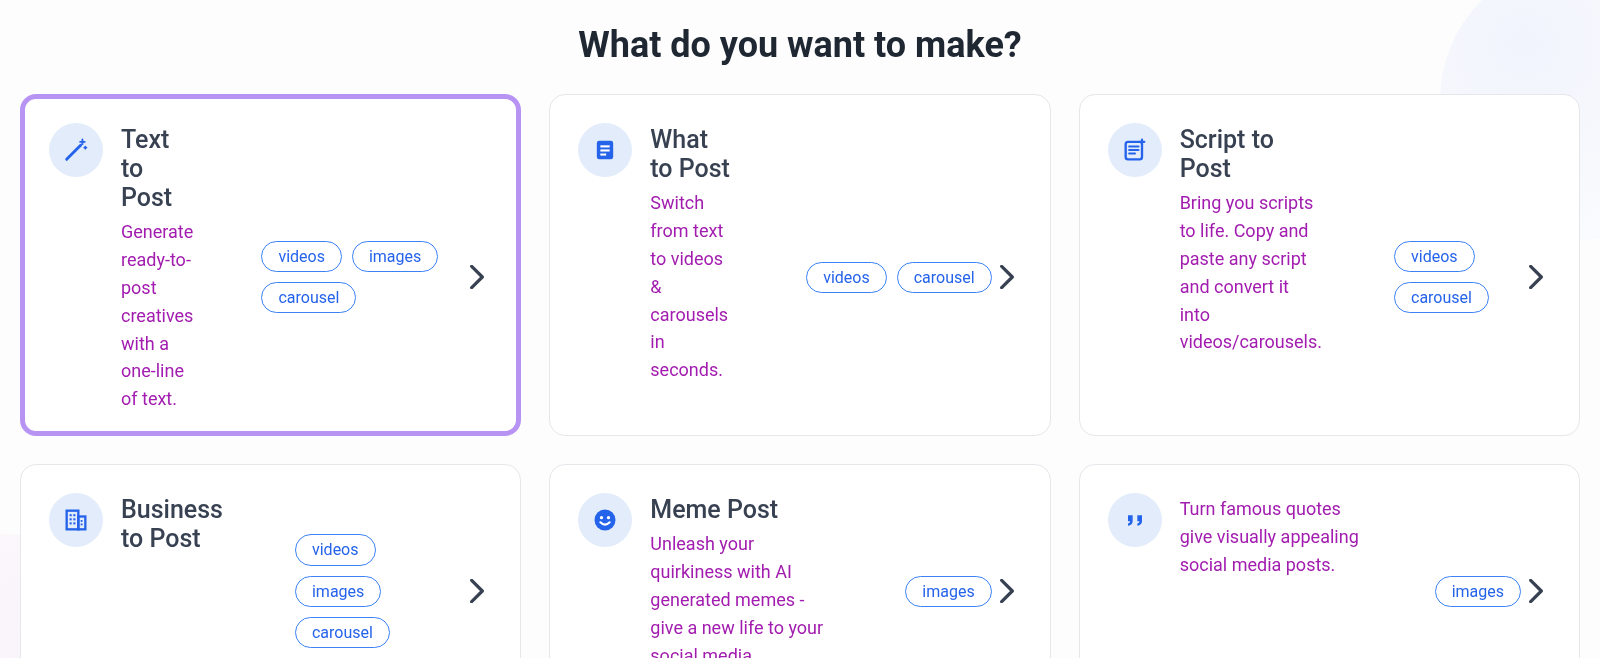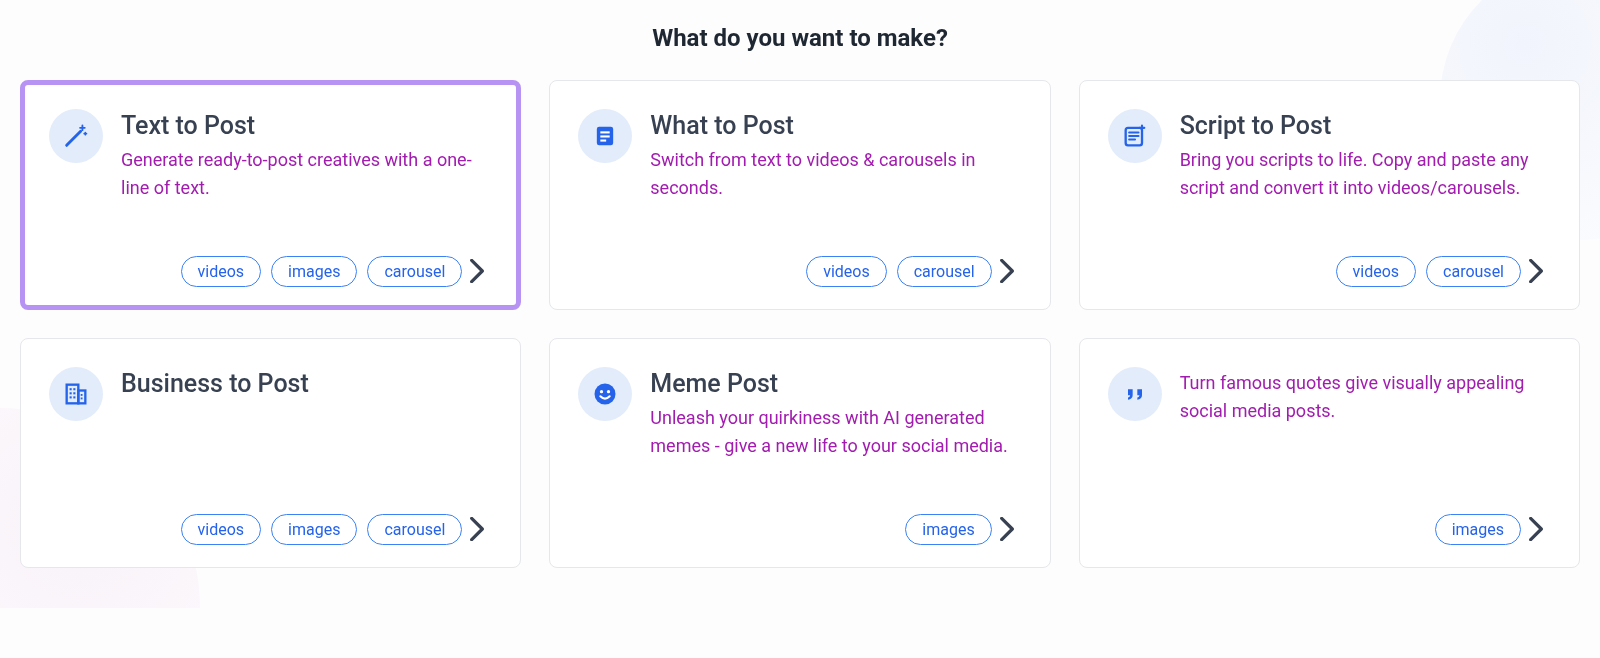--- a/index.html
+++ b/index.html
@@ -24,43 +24,43 @@
       position: absolute;
       bottom: -200px; left: -200px;
       width: 400px; height: 400px;
       border-radius: 50%;
       background: radial-gradient(circle at 70% 30%, #f6ecf5 0%, #fdf9fd 70%);
       opacity: 0.6;
       z-index: 0;
     }
     .page-title {
       text-align: center;
-      font-size: 24px;
+      font-size: 36px;
       font-weight: 700;
       color: #1e2732;
       margin-bottom: 28px;
       position: relative;
       z-index: 1;
     }
     .grid {
       display: grid;
       grid-template-columns: repeat(3, 1fr);
       gap: 28px;
       max-width: 1560px;
       margin: 0 auto;
       position: relative;
       z-index: 1;
     }
     .card {
       background: #ffffff;
       border: 1px solid #e5e7eb;
-      border-radius: 8px;
+      border-radius: 16px;
       padding: 28px 28px 22px 28px;
       display: flex;
-      flex-direction: column;
+      flex-direction: row;
       position: relative;
       min-height: 230px;
     }
     .card.selected {
       border: 5px solid #b794f4;
       padding: 24px 24px 18px 24px;
     }
     .card-header {
       display: flex;
       align-items: flex-start;

